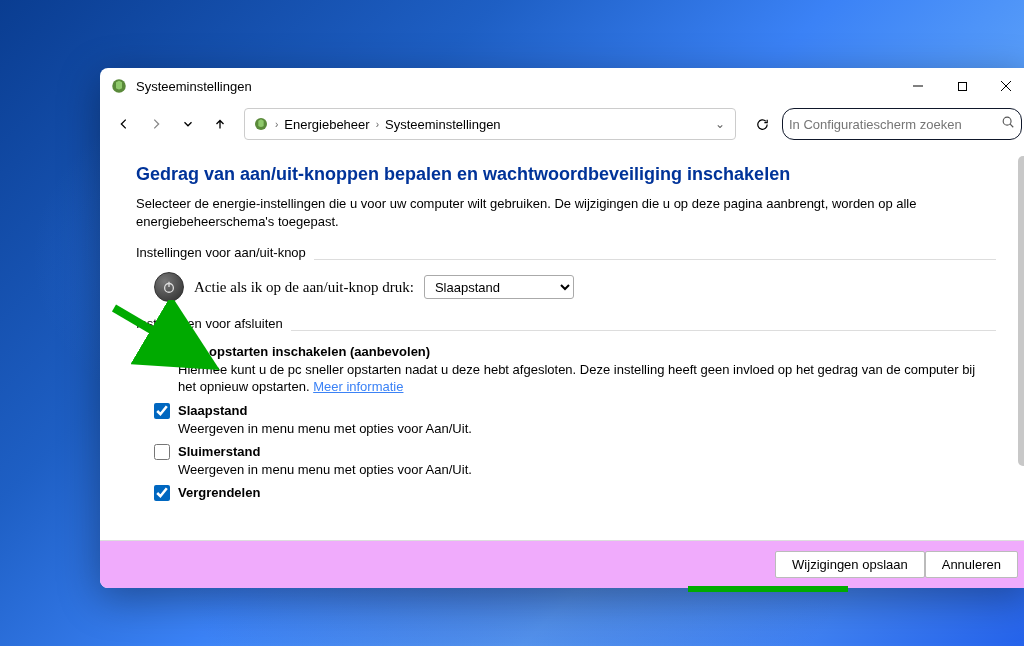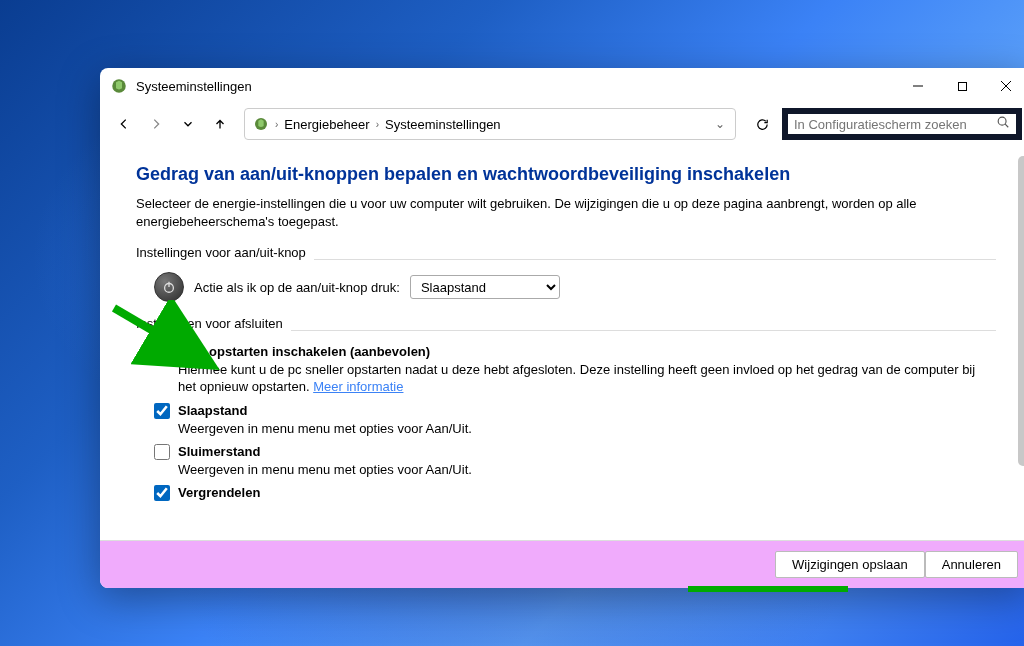--- a/index.html
+++ b/index.html
@@ -41,21 +41,21 @@
   .navbtn svg { width:14px; height:14px; }
   .breadcrumb {
     flex:1; height:32px; border:1px solid #ccc; border-radius:4px;
     display:flex; align-items:center; padding:0 8px; gap:4px;
     font-size:13px; color:#000; margin: 0 6px;
   }
   .breadcrumb .bc-icon { width:16px; height:16px; }
   .bc-sep { color:#666; padding:0 2px; font-size:10px; }
   .refreshbtn { width:32px; height:32px; display:flex; align-items:center; justify-content:center; cursor:pointer; }
   .searchbox {
-    width:240px; height:32px; border:6px solid #0f172a; border-radius:0;
+    width:240px; height:32px; border:1px solid #0f172a; border-radius:12px;
     display:flex; align-items:center; padding: 0 6px; gap:4px;
   }
   .searchbox input {
     flex:1; border:none; outline:none; font-size:13px;
   }
   .searchbox .sicon { color:#666; }
 
   .content {
     flex:1; overflow:hidden; position:relative; padding: 16px 36px 0 36px;
   }
@@ -76,21 +76,21 @@
   }
   .section-row .line { flex:1; height:1px; background:#ddd; margin-left:8px; }
 
   .powerbtn-row {
     display:flex; align-items:center; gap:10px; padding:4px 0 14px 18px;
   }
   .power-icon {
     width:30px; height:30px; border-radius:50%; background: radial-gradient(circle at 35% 30%, #777, #2b2b2b);
     display:flex; align-items:center; justify-content:center; color:#fff; font-size:14px; border:1px solid #333;
   }
-  .powerbtn-row label { font-size:13px; }
+  .powerbtn-row label { font-size:15px;font-family:Liberation Serif, serif; }
   select.power-select {
     font-size:13px; padding:2px 6px; width:150px; height:24px;
     border:1px solid #aaa; border-radius:3px; background:#fff;
   }
 
   .check-item { display:flex; gap:8px; padding:4px 0 2px 18px; }
   .check-item input[type=checkbox]{
     width:16px; height:16px; accent-color:#0067c0; margin-top:1px; flex-shrink:0;
   }
   .check-text { font-size:13px; line-height:1.35; }

